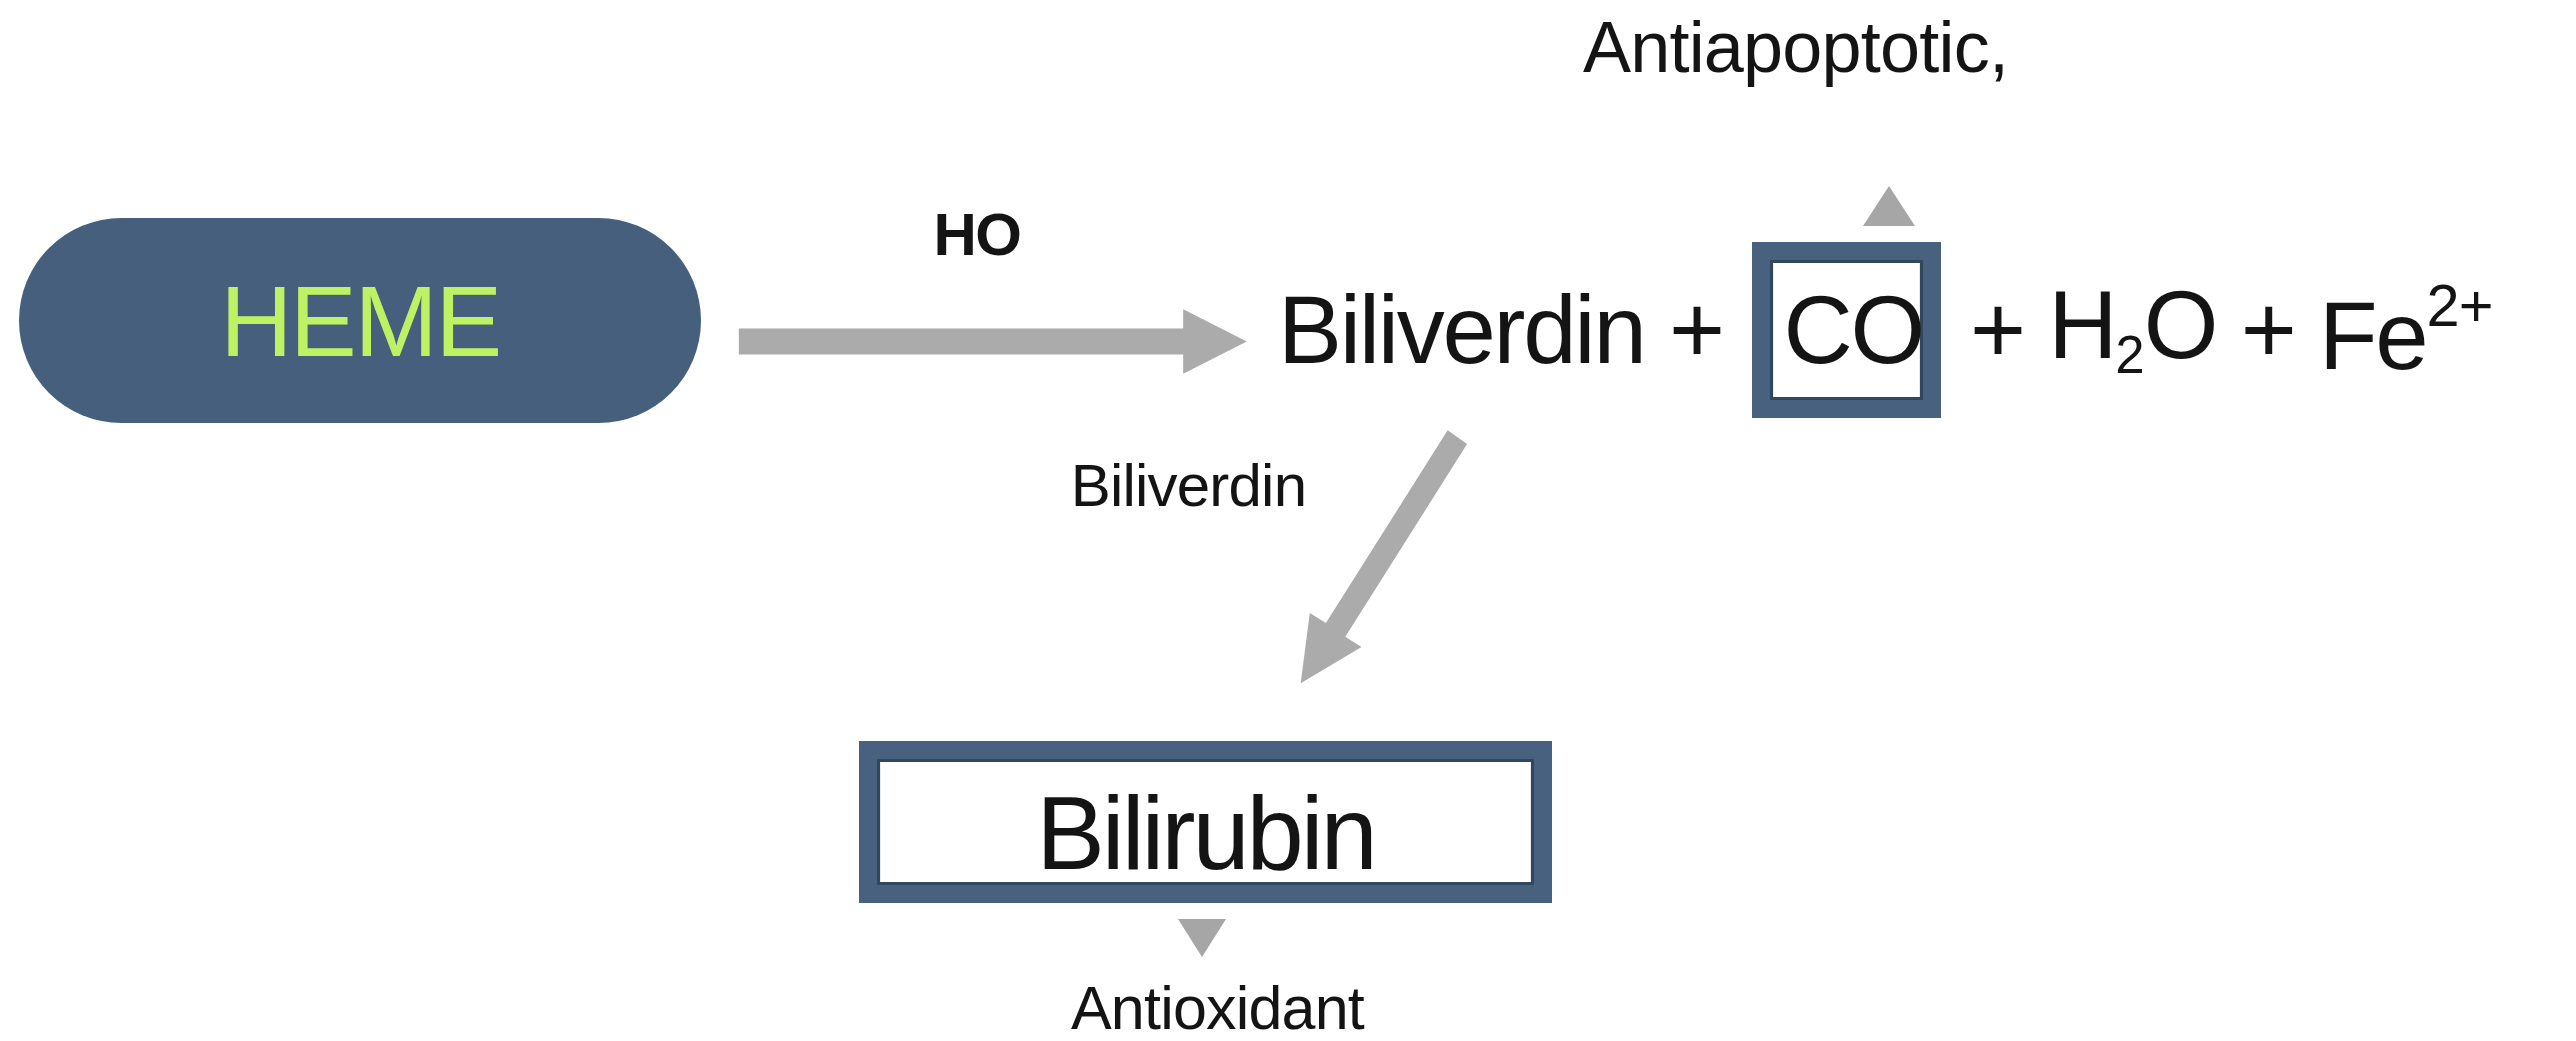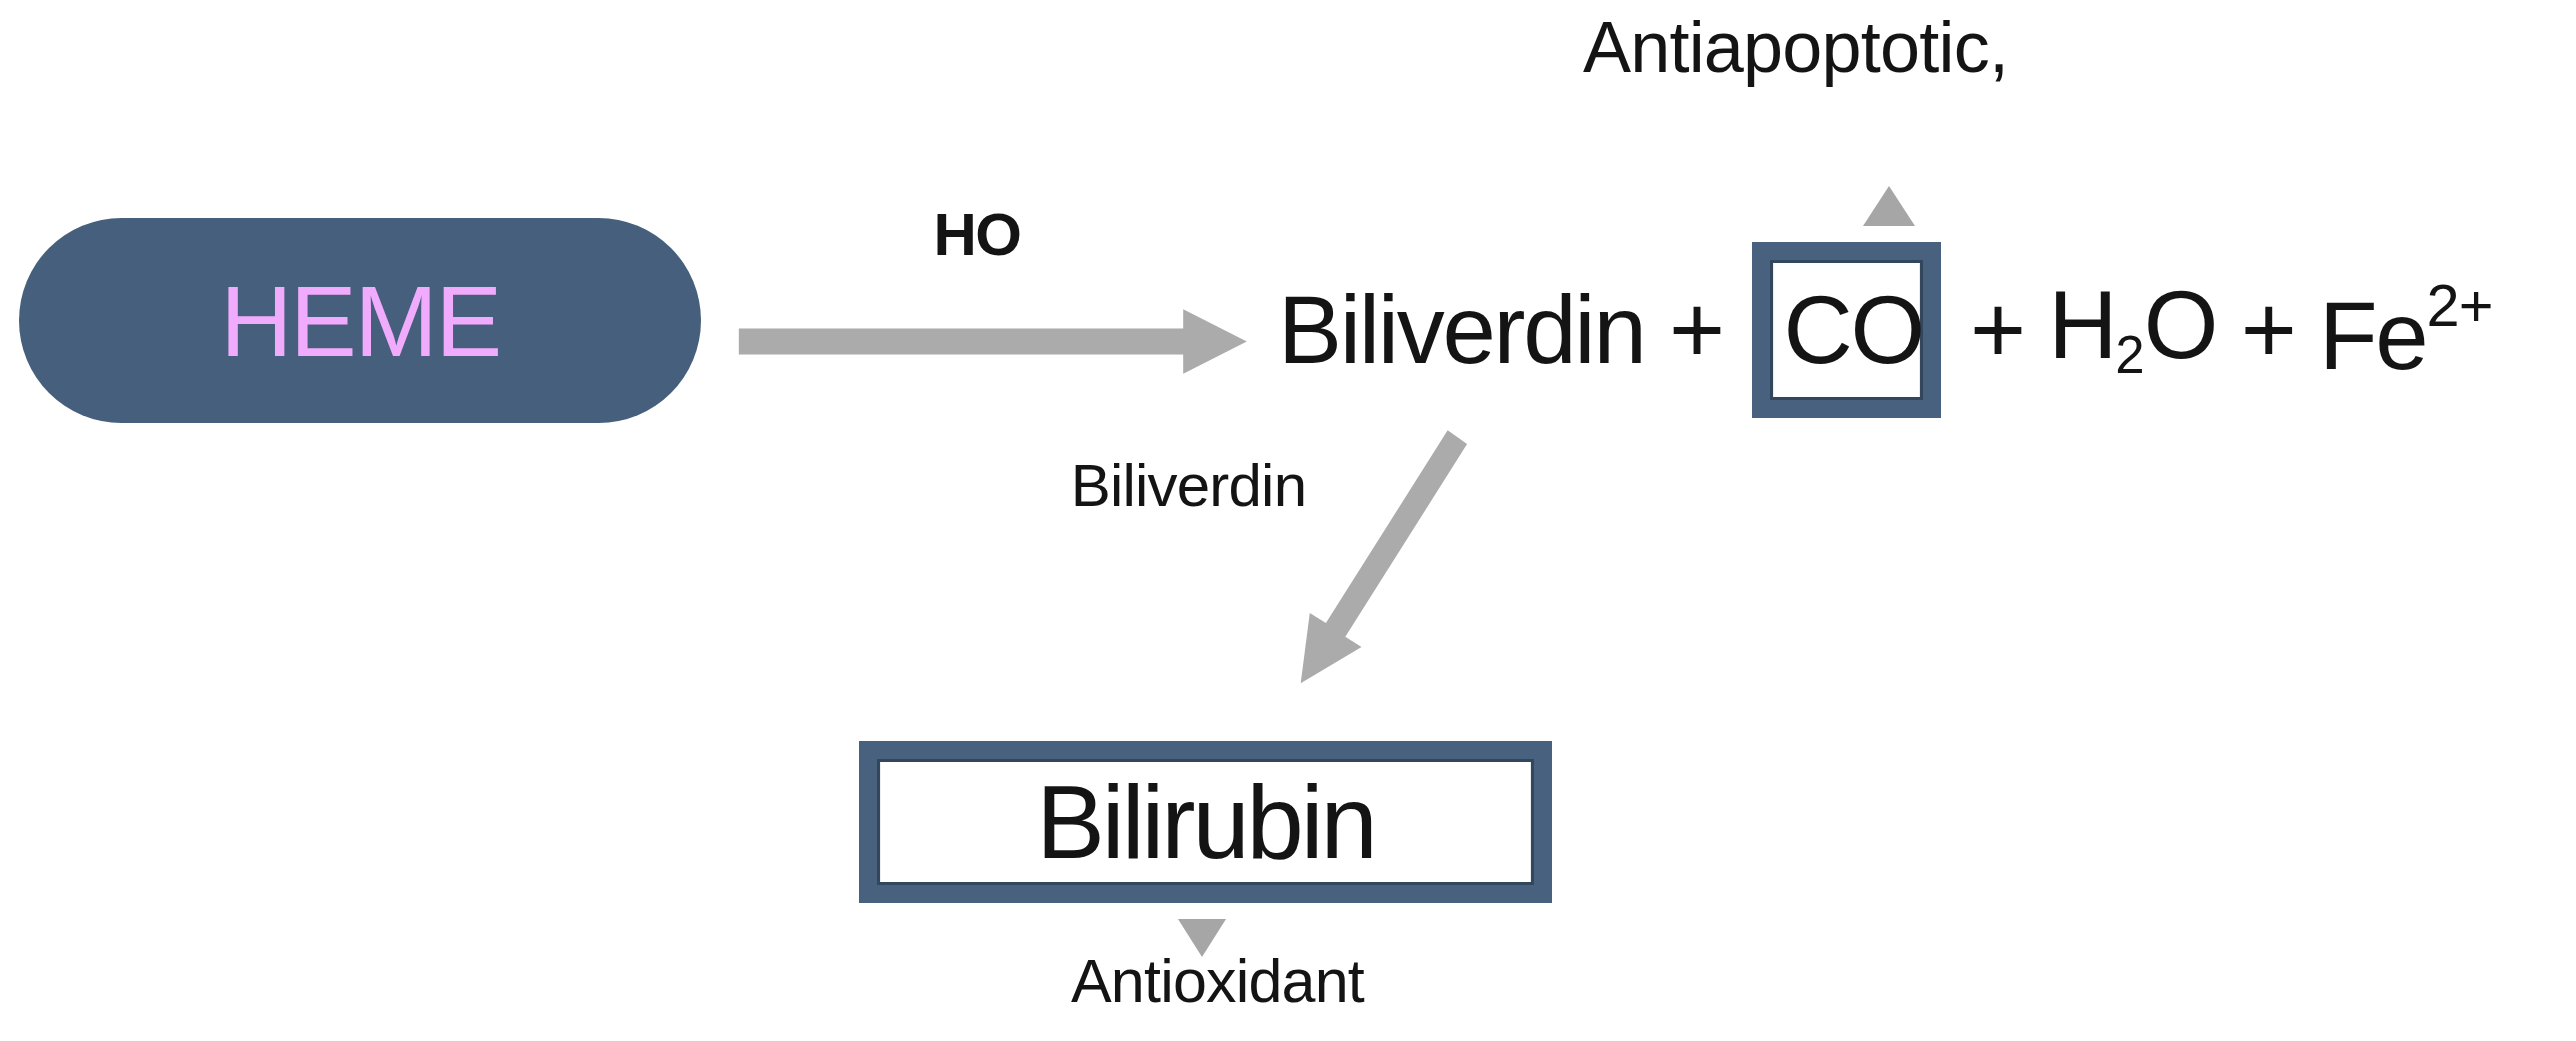--- a/index.html
+++ b/index.html
@@ -19,21 +19,21 @@
   }
   .canvas{position:absolute;left:0;top:0;width:2576px;height:1042px;background:#fff;}
 
   
   .heme-pill{
     position:absolute;left:19px;top:218px;width:682px;height:205px;
     background:var(--node-blue);border-radius:107px;
     display:flex;align-items:center;justify-content:center;
   }
   .heme-pill .label{
-    color:#f0abfc;font-size:100px;letter-spacing:-2.3px;line-height:1;
+    color:#bef264;font-size:100px;letter-spacing:-2.3px;line-height:1;
   }
 
   
   .ho-label{
     position:absolute;left:824px;top:205px;width:306px;
     text-align:center;font-size:60px;font-weight:bold;line-height:1;letter-spacing:-1.5px;
   }
 
   
   .h-arrow{position:absolute;left:735px;top:303px;width:521px;height:77px;}
@@ -80,26 +80,26 @@
     position:absolute;left:997px;top:448px;width:383px;
     text-align:center;font-size:60px;line-height:75px;letter-spacing:-0.8px;
   }
 
   
   .bilirubin-box{
     position:absolute;left:859px;top:741px;width:693px;height:162px;
     border:18.4px solid var(--box-border-blue);
     box-shadow:inset 0 0 0 3.1px var(--box-border-inner);
     background:#ffffff;
-    display:flex;align-items:center;justify-content:center;
+    display:flex;align-items:flex-end;justify-content:center;
   }
   .bilirubin-box .label{font-size:103px;letter-spacing:-3.1px;line-height:1;}
 
   .antioxidant-label{
-    position:absolute;left:1026px;top:951px;width:383px;
+    position:absolute;left:1026px;top:978px;width:383px;
     text-align:center;font-size:61px;line-height:1;letter-spacing:-0.8px;
   }
 </style>
 </head>
 <body>
 
 <div class="canvas">
 
   <div class="heme-pill">
     <span class="label">HEME</span>

